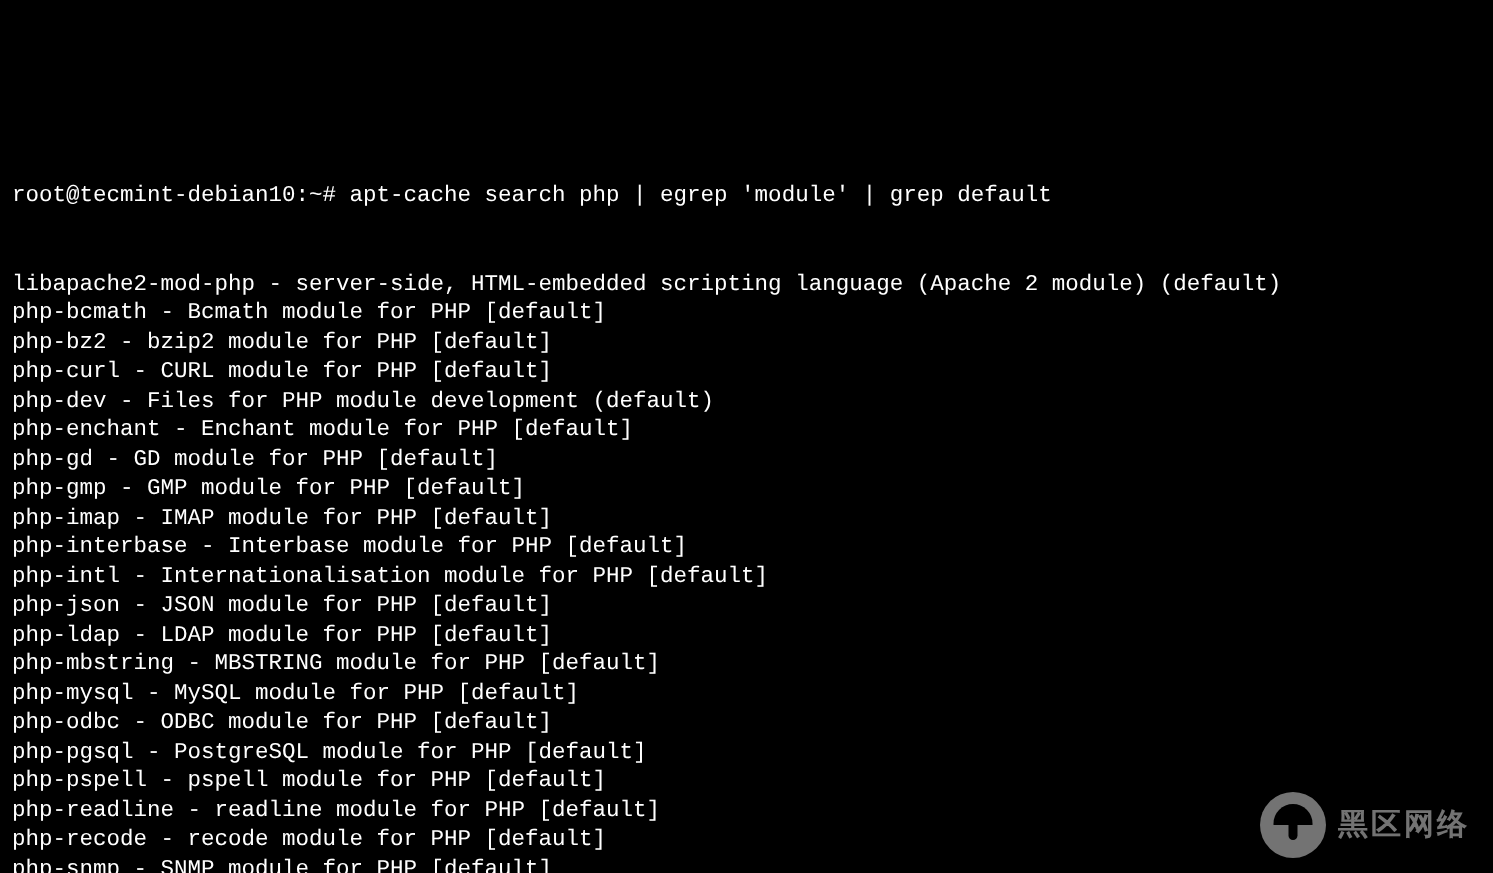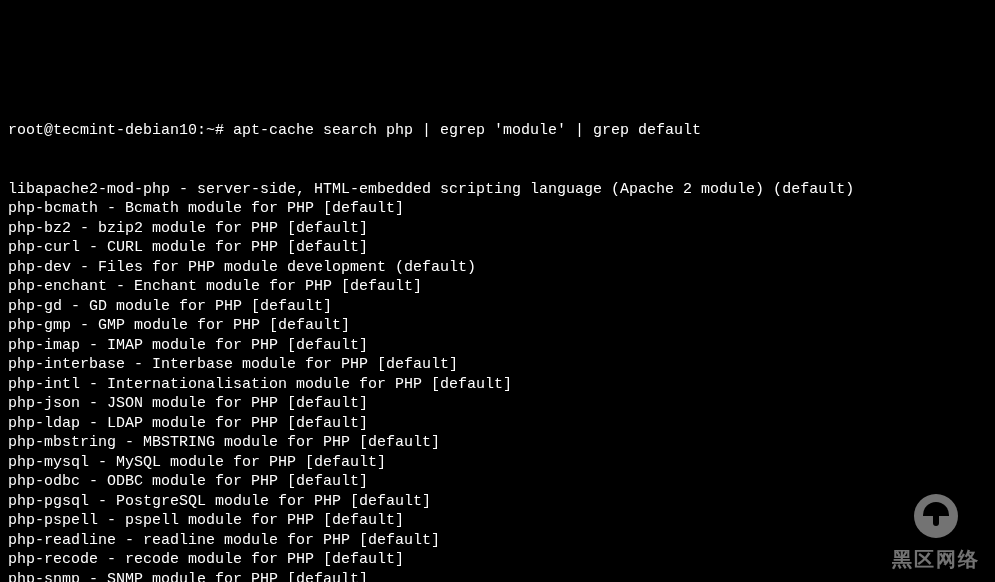--- a/index.html
+++ b/index.html
@@ -28,21 +28,20 @@
       display: block;
     }
     .watermark {
       position: absolute;
       bottom: 10px;
       right: 15px;
       display: flex;
       align-items: center;
       gap: 8px;
       opacity: 0.45;
-      flex-direction: column;
     }
     .watermark-icon {
       width: 44px;
       height: 44px;
       background-color: #ffffff;
       border-radius: 50%;
       display: flex;
       align-items: center;
       justify-content: center;
       position: relative;

